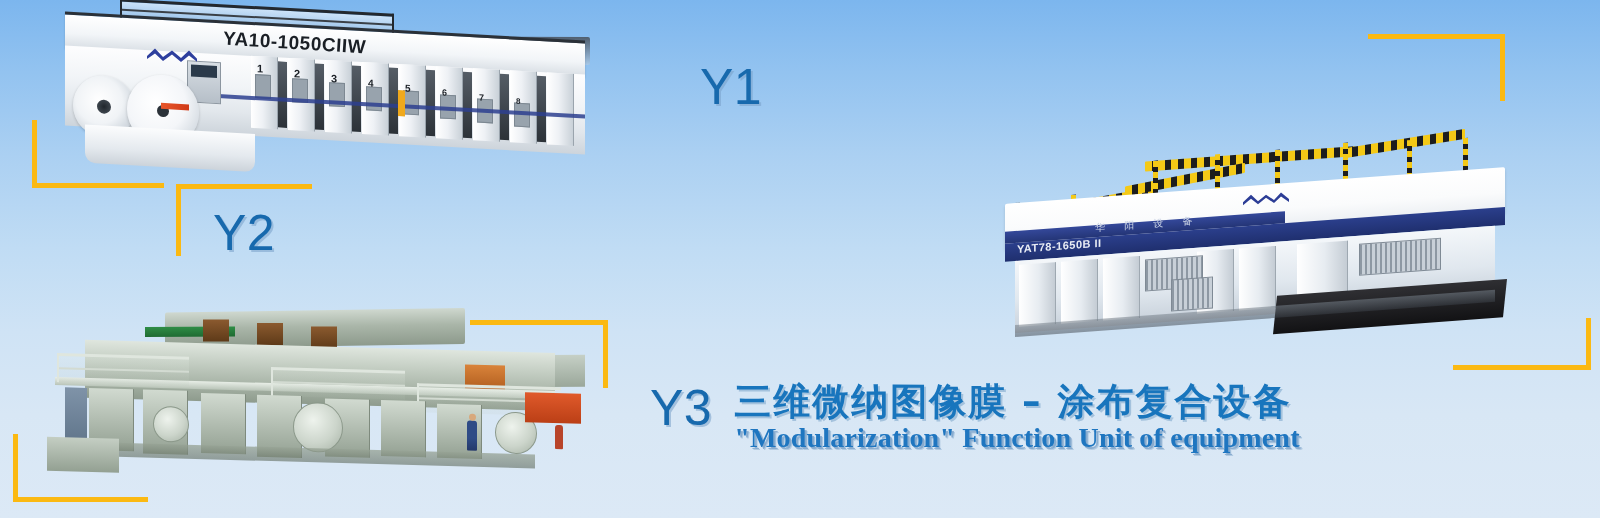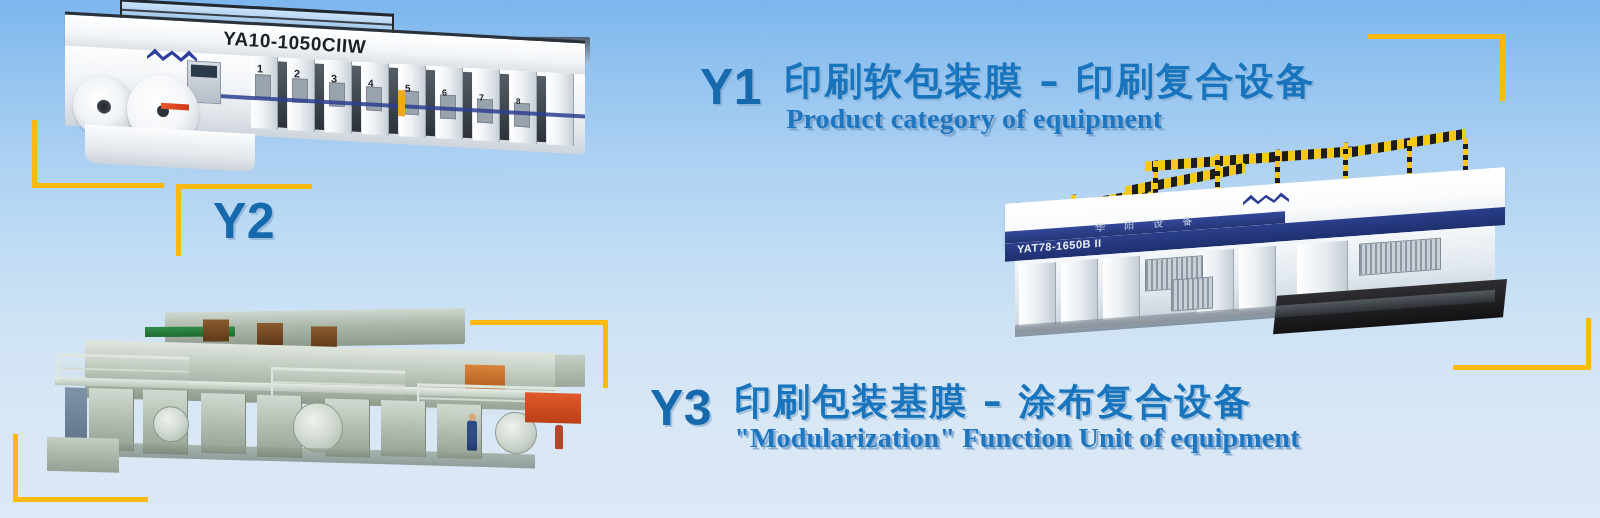--- a/index.html
+++ b/index.html
@@ -29,21 +29,21 @@
   
   .bracket { position: absolute; background: #fbb912; }
   .bracket.h { height: 5px; }
   .bracket.v { width: 5px; }
 
   
   .row { position: absolute; display: flex; align-items: flex-start; }
 
   .tag {
     color: #1769ad;
-    font-weight: bold;
+    font-weight: normal;
     font-family: "Liberation Sans", sans-serif;
     letter-spacing: 0.5px;
     text-shadow: 2px 2px 0 rgba(120,160,200,.55);
     line-height: 1;
   }
 
   .titles { display: flex; flex-direction: column; }
 
   .cn {
     color: #1875bd;
@@ -66,21 +66,21 @@
     white-space: nowrap;
   }
 
   
   #row1 { left: 700px; top: 62px; }
   #row1 .tag { font-size: 50px; margin-right: 22px; }
   #row1 .cn  { font-size: 38px; }
   #row1 .en  { font-size: 28px; margin-top: 2px; margin-left: 2px; }
 
   
-  #row2 { left: 213px; top: 196px; }
+  #row2 { left: 213px; top: 208px; }
   #row2 .tag { font-size: 50px; margin-right: 22px; }
   #row2 .cn  { font-size: 38px; }
   #row2 .en  { font-size: 28px; margin-top: 2px; }
 
   
   #row3 { left: 650px; top: 383px; }
   #row3 .tag { font-size: 50px; margin-right: 22px; }
   #row3 .cn  { font-size: 37px; }
   #row3 .en  { font-size: 28px; margin-top: 1px; }
 
@@ -490,33 +490,29 @@
       <div id="m3-orange2"></div>
       <div id="m3-worker"></div>
       <div id="m3-worker2"></div>
       <div id="m3-basebar"></div>
       <div id="m3-foot"></div>
     </div>
   </div>
 
   <div class="row" id="row1">
     <span class="tag">Y1</span>
-    <span class="titles">
-      <span class="cn">印刷软包装膜 – 印刷复合设备</span>
-      <span class="en">Product category of equipment</span>
-    </span>
   </div>
 
   <div class="row" id="row2">
     <span class="tag">Y2</span>
     <span class="titles">
     </span>
   </div>
 
   <div class="row" id="row3">
     <span class="tag">Y3</span>
     <span class="titles">
-      <span class="cn">印刷包装基膜 –  涂布复合设备</span>
+      <span class="cn">三维微纳图像膜 –  涂布复合设备</span>
       <span class="en">"Modularization" Function Unit of equipment</span>
     </span>
   </div>
 
 </div>
 
 </body></html>

